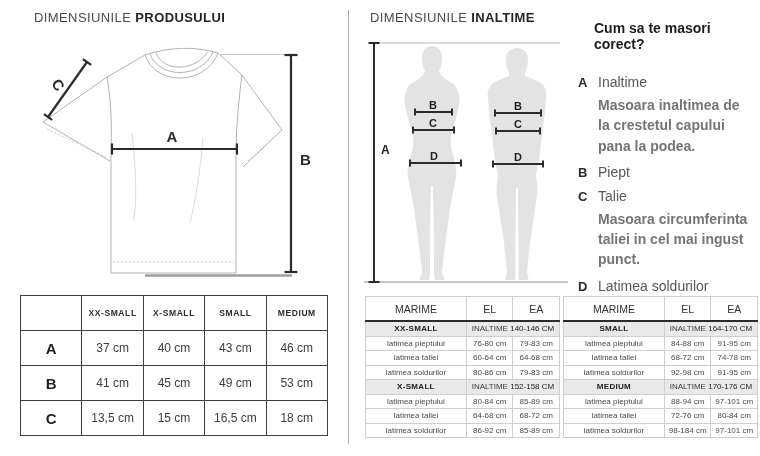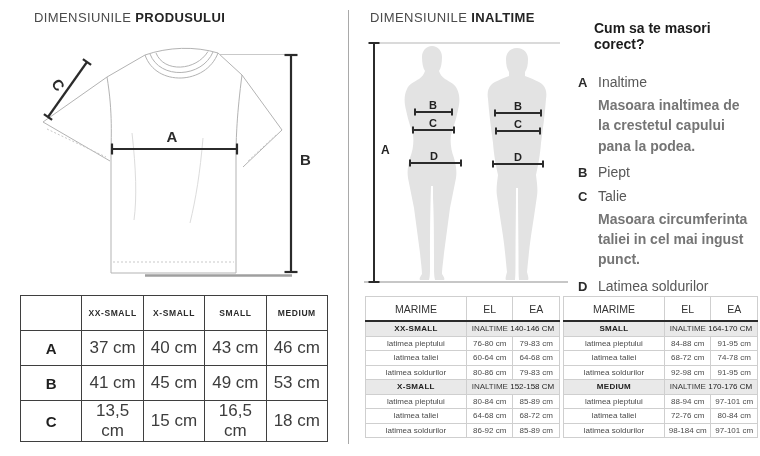--- a/index.html
+++ b/index.html
@@ -16,21 +16,21 @@
 
   .tshirt-svg{position:absolute;left:20px;top:38px;}
   .sil-svg{position:absolute;left:362px;top:38px;}
 
   
   .ptable{position:absolute;left:20px;top:295px;width:308px;border-collapse:collapse;
           table-layout:fixed;text-align:center;}
   .ptable th,.ptable td{border:1px solid #3f3f3f;padding:0;}
   .ptable thead th{height:34px;font-size:8.5px;font-weight:700;letter-spacing:.6px;color:#2b2b2b;}
   .ptable .rl{height:34px;font-size:15px;font-weight:700;color:#1f1f1f;}
-  .ptable td{height:34px;font-size:17px;color:#3d3d3d;}
+  .ptable td{height:34px;font-size:12px;color:#3d3d3d;}
 
   
   .stables{position:absolute;left:365px;top:296px;width:393px;display:flex;gap:3px;}
   .stable{border-collapse:collapse;table-layout:fixed;width:195px;text-align:center;}
   .stable th,.stable td{border:1px solid #cfcfcf;padding:0;overflow:hidden;white-space:nowrap;}
   .stable thead th{height:23px;font-size:10.5px;font-weight:400;color:#333;border-bottom:2px solid #2b2b2b;}
   .stable td{height:13.5px;font-size:8px;color:#4a4a4a;}
   .stable tr.band td{background:#e9e9e9;color:#222;}
   .stable tr.band .sz{font-weight:700;letter-spacing:.3px;font-size:8px;}
   .stable tr.band .ht span{font-weight:400;color:#3a3a3a;}

